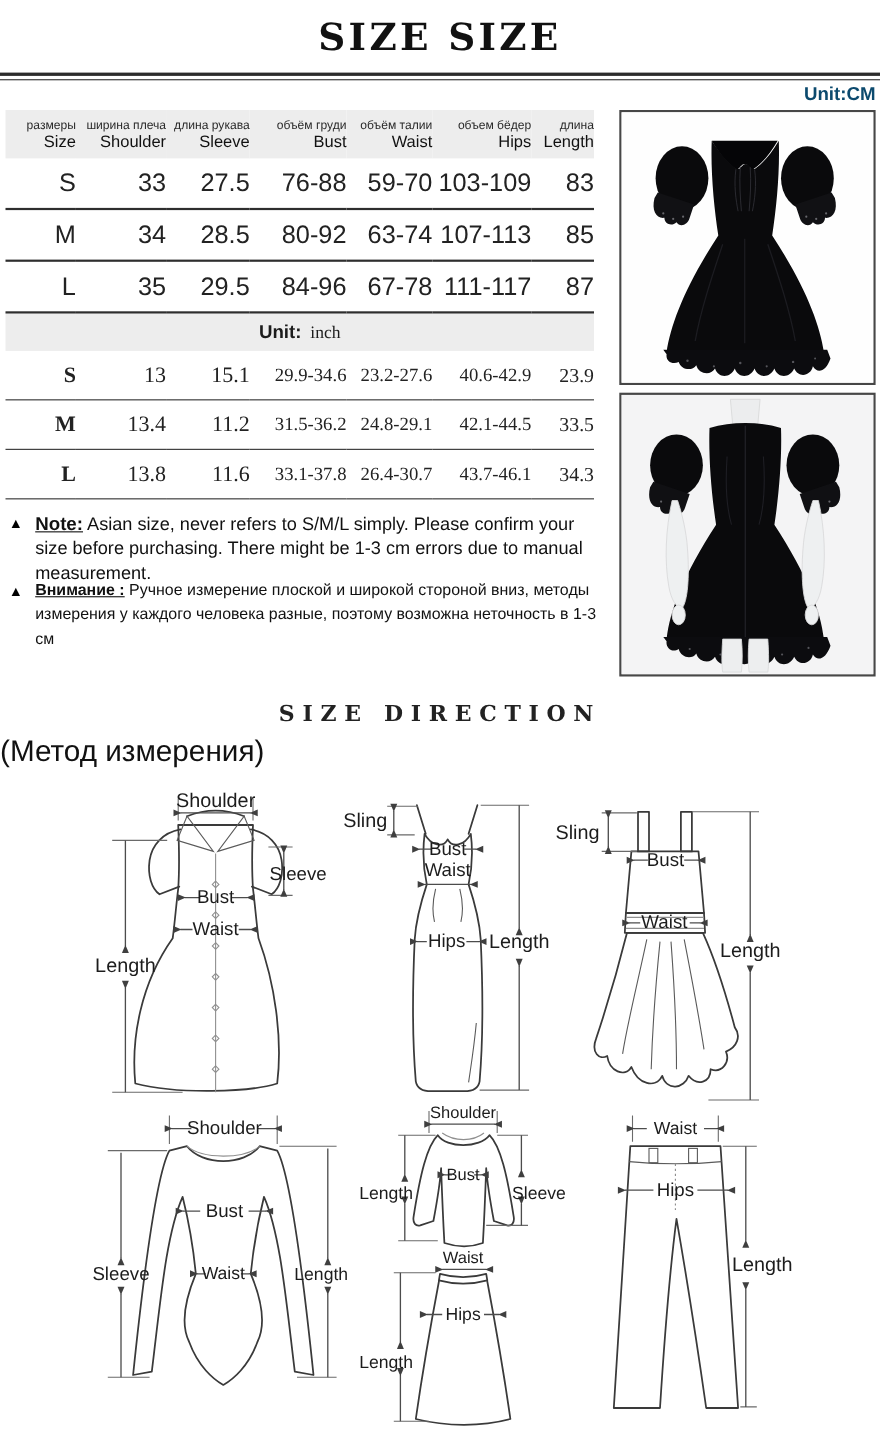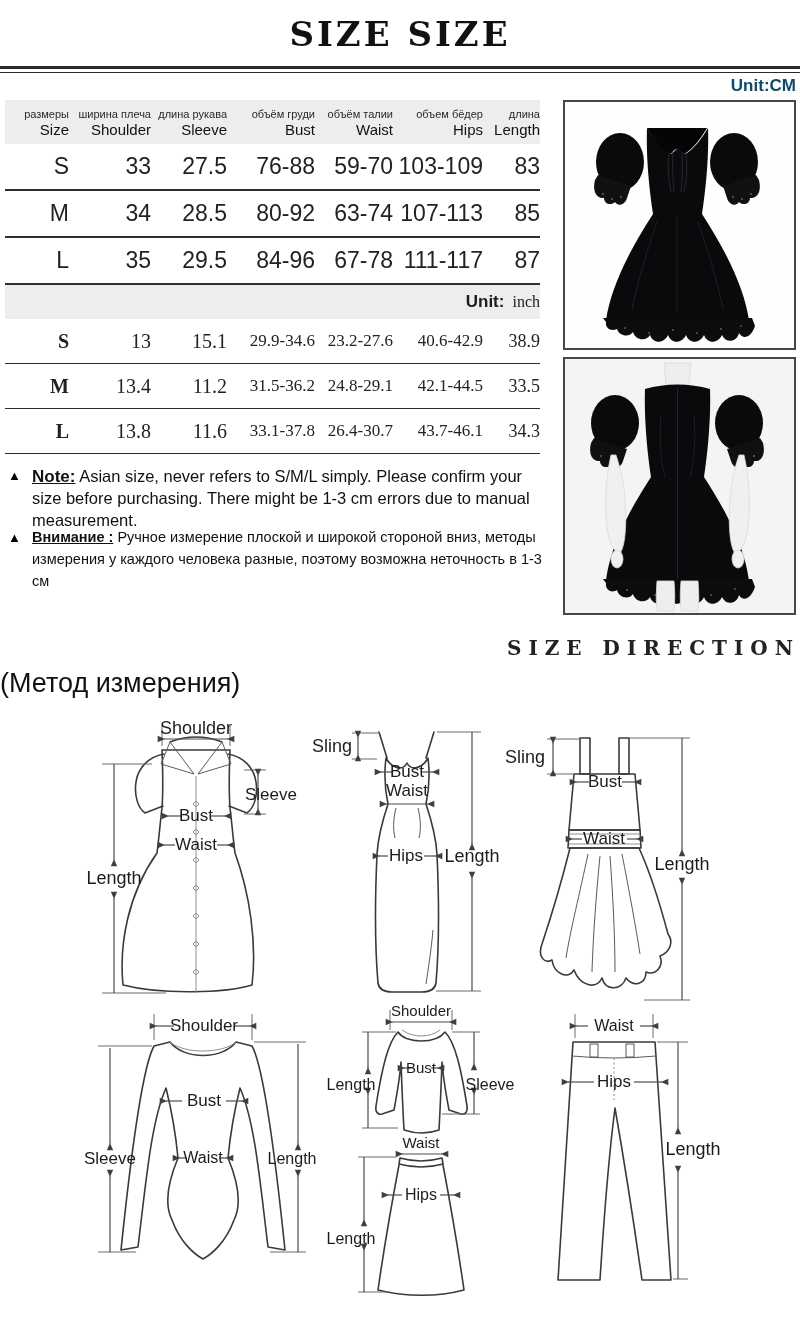--- a/index.html
+++ b/index.html
@@ -10,40 +10,40 @@
   .rule-thick{position:absolute;top:66px;left:0;width:800px;height:3px;background:#2c2c2c;}
   .rule-thin{position:absolute;top:72px;left:0;width:800px;height:1px;background:#2c2c2c;}
   .unit-cm{position:absolute;top:76px;right:4px;font-size:17px;font-weight:700;color:#0c4a6e;}
 
   .sizetable{position:absolute;left:5px;top:100px;width:535px;border-collapse:collapse;table-layout:fixed;}
   .sizetable th,.sizetable td{padding:0;text-align:right;vertical-align:middle;}
   .sizetable thead th{background:#ededed;height:44px;font-weight:normal;}
   .sizetable .ru{display:block;font-size:11px;color:#2a2a2a;line-height:13px;margin-top:3px;}
   .sizetable .en{display:block;font-size:15px;color:#111;line-height:18px;}
   .sizetable tr.cm td{height:45px;font-size:23px;color:#222;border-bottom:2px solid #2e2e2e;}
-  .sizetable tr.unitrow td{background:#ededed;height:34px;text-align:right;font-size:17px;}
+  .sizetable tr.unitrow td{background:#ededed;height:34px;text-align:center;font-size:17px;}
   .sizetable tr.unitrow .u-label{font-weight:700;}
   .sizetable tr.unitrow .u-val{font-family:"Liberation Serif",serif;font-size:16px;margin-left:8px;}
   .sizetable tr.inch td{height:44px;font-family:"Liberation Serif",serif;font-size:17px;color:#222;
     border-bottom:1.5px solid #2e2e2e;}
   .sizetable tr.inch td:nth-child(1){font-weight:700;font-size:20px;}
   .sizetable tr.inch td:nth-child(2),.sizetable tr.inch td:nth-child(3){font-size:20px;}
   .sizetable tr.inch td:nth-child(7){font-size:18px;}
 
   .photo{position:absolute;left:563px;width:233px;border:2px solid #474747;background:#fff;box-sizing:border-box;}
   .photo svg{display:block;}
 
   .note{position:absolute;left:6px;width:548px;padding-left:26px;box-sizing:border-box;}
   .note .tri{position:absolute;left:2px;top:1px;font-size:13px;color:#000;}
   .note-en{top:466px;font-size:16.5px;line-height:1.32;color:#111;}
   .note-ru{top:527px;font-size:14.5px;line-height:1.5;color:#111;}
   .note b{font-weight:700;text-decoration:underline;}
   .note-en b{font-size:17px;}
 
-  .dir-title{position:absolute;top:636px;left:0;width:800px;text-align:right;
+  .dir-title{position:absolute;top:636px;left:0;width:800px;text-align:center;
     font-family:"DejaVu Serif",serif;font-size:20px;font-weight:600;letter-spacing:7px;color:#222;}
   .dir-sub{position:absolute;top:668px;left:0;width:676px;text-align:left;font-size:27px;color:#111;}
 
   .diag{position:absolute;}
   .g{fill:none;stroke:#3a3a3a;stroke-width:1.6;stroke-linejoin:round;stroke-linecap:round;}
   .g2{fill:none;stroke:#8f8f8f;stroke-width:1;}
   .g3{fill:none;stroke:#5a5a5a;stroke-width:1;}
   .m{fill:none;stroke:#4c4c4c;stroke-width:1.2;}
   .tick{fill:none;stroke:#6a6a6a;stroke-width:1;}
   .t{font-family:"Liberation Sans",sans-serif;font-size:17px;fill:#1c1c1c;}
@@ -132,21 +132,21 @@
       <tr class="unitrow">
         <td colspan="7"><span class="u-label">Unit:</span><span class="u-val">inch</span></td>
       </tr>
       <tr class="inch">
         <td>S</td>
           <td>13</td>
           <td>15.1</td>
           <td>29.9-34.6</td>
           <td>23.2-27.6</td>
           <td>40.6-42.9</td>
-          <td>38.9</td>
+          <td>23.9</td>
       </tr>
       <tr class="inch">
         <td>M</td>
           <td>13.4</td>
           <td>11.2</td>
           <td>31.5-36.2</td>
           <td>24.8-29.1</td>
           <td>42.1-44.5</td>
           <td>33.5</td>
       </tr>

